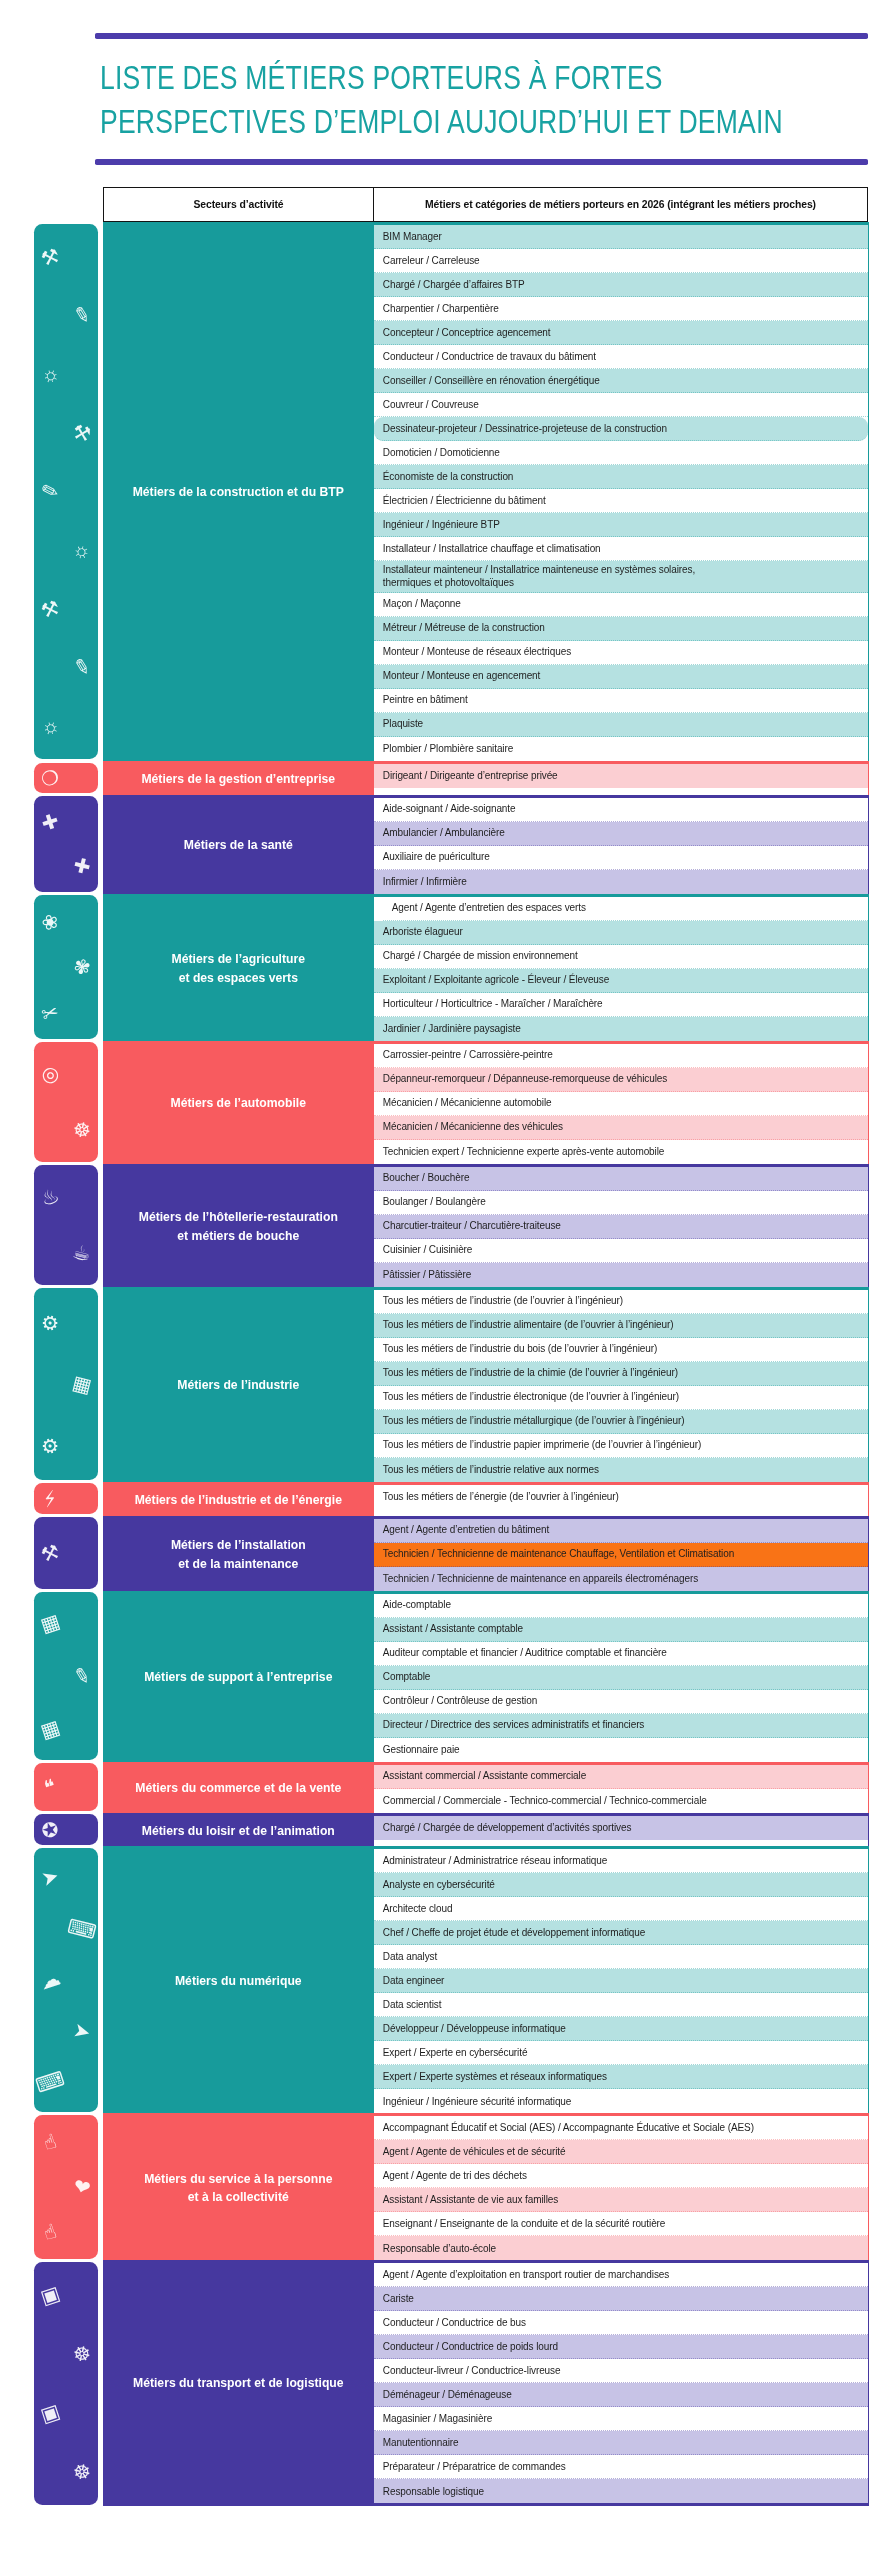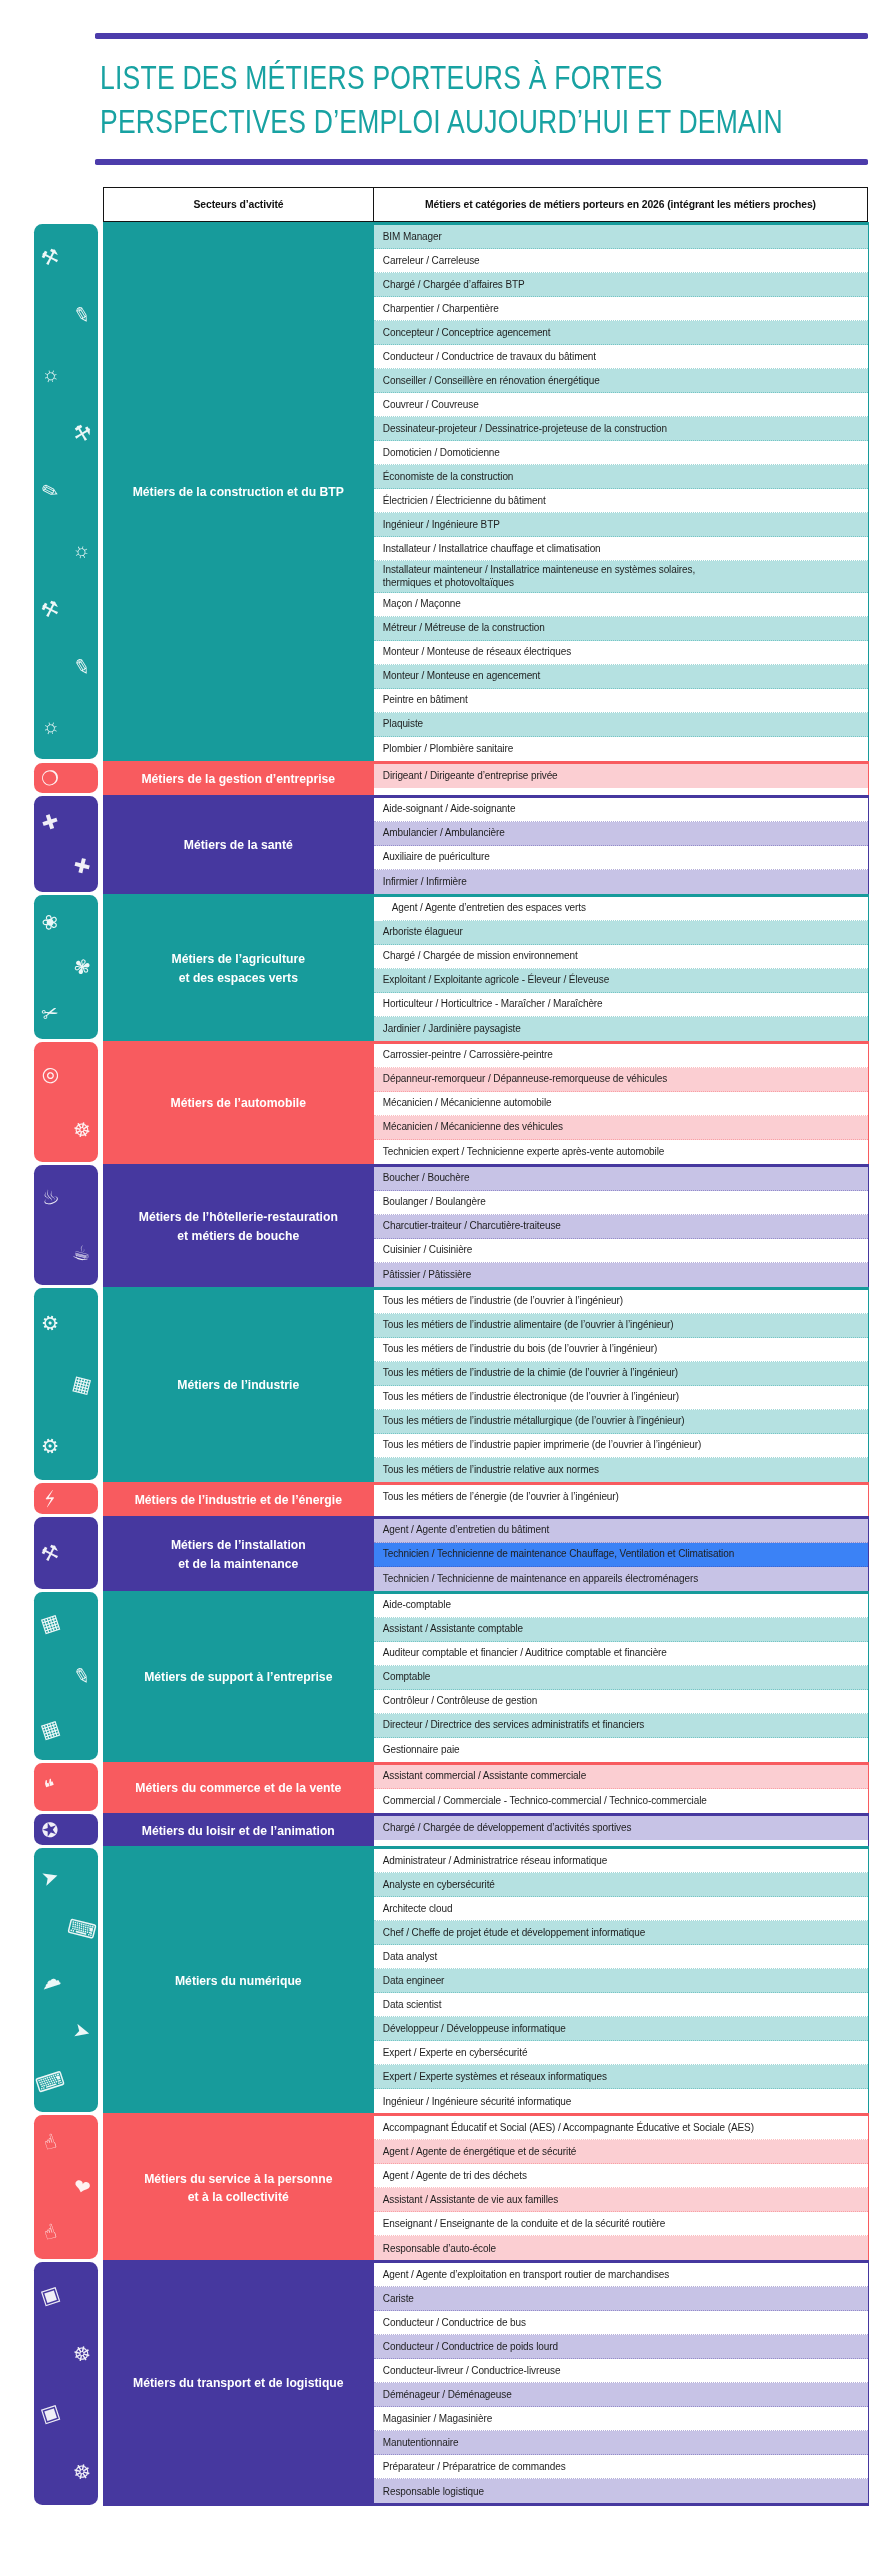--- a/index.html
+++ b/index.html
@@ -131,21 +131,21 @@
       <div class="sector-cell" style="background: rgb(23, 155, 155);">Métiers de la construction et du BTP</div>
       <div class="jobs-col" style="border-right-color: rgb(23, 155, 155);">
               <div class="job-row" style="background: rgb(181, 225, 225); border-bottom-color: rgba(23, 155, 155, 0.4);"><span class="jtxt">BIM Manager</span></div>
               <div class="job-row" style="background: rgb(255, 255, 255); border-bottom-color: rgba(23, 155, 155, 0.4);"><span class="jtxt">Carreleur / Carreleuse</span></div>
               <div class="job-row" style="background: rgb(181, 225, 225); border-bottom-color: rgba(23, 155, 155, 0.4);"><span class="jtxt">Chargé / Chargée d’affaires BTP</span></div>
               <div class="job-row" style="background: rgb(255, 255, 255); border-bottom-color: rgba(23, 155, 155, 0.4);"><span class="jtxt">Charpentier / Charpentière</span></div>
               <div class="job-row" style="background: rgb(181, 225, 225); border-bottom-color: rgba(23, 155, 155, 0.4);"><span class="jtxt">Concepteur / Conceptrice agencement</span></div>
               <div class="job-row" style="background: rgb(255, 255, 255); border-bottom-color: rgba(23, 155, 155, 0.4);"><span class="jtxt">Conducteur / Conductrice de travaux du bâtiment</span></div>
               <div class="job-row" style="background: rgb(181, 225, 225); border-bottom-color: rgba(23, 155, 155, 0.4);"><span class="jtxt">Conseiller / Conseillère en rénovation énergétique</span></div>
               <div class="job-row" style="background: rgb(255, 255, 255); border-bottom-color: rgba(23, 155, 155, 0.4);"><span class="jtxt">Couvreur / Couvreuse</span></div>
-              <div class="job-row" style="background: rgb(181, 225, 225); border-bottom-color: rgba(23, 155, 155, 0.4);"><span class="jtxt">Dessinateur-projeteur / Dessinatrice-projeteuse de la construction</span></div>
+              <div class="job-row" style="background: rgb(181, 225, 225); border-bottom-color: rgba(23, 155, 155, 0.4); border-radius: 9px;"><span class="jtxt">Dessinateur-projeteur / Dessinatrice-projeteuse de la construction</span></div>
               <div class="job-row" style="background: rgb(255, 255, 255); border-bottom-color: rgba(23, 155, 155, 0.4);"><span class="jtxt">Domoticien / Domoticienne</span></div>
               <div class="job-row" style="background: rgb(181, 225, 225); border-bottom-color: rgba(23, 155, 155, 0.4);"><span class="jtxt">Économiste de la construction</span></div>
               <div class="job-row" style="background: rgb(255, 255, 255); border-bottom-color: rgba(23, 155, 155, 0.4);"><span class="jtxt">Électricien / Électricienne du bâtiment</span></div>
               <div class="job-row" style="background: rgb(181, 225, 225); border-bottom-color: rgba(23, 155, 155, 0.4);"><span class="jtxt">Ingénieur / Ingénieure BTP</span></div>
               <div class="job-row" style="background: rgb(255, 255, 255); border-bottom-color: rgba(23, 155, 155, 0.4);"><span class="jtxt">Installateur / Installatrice chauffage et climatisation</span></div>
               <div class="job-row" style="background: rgb(181, 225, 225); border-bottom-color: rgba(23, 155, 155, 0.4);"><span class="jtxt">Installateur mainteneur / Installatrice mainteneuse en systèmes solaires,
 thermiques et photovoltaïques</span></div>
               <div class="job-row" style="background: rgb(255, 255, 255); border-bottom-color: rgba(23, 155, 155, 0.4);"><span class="jtxt">Maçon / Maçonne</span></div>
               <div class="job-row" style="background: rgb(181, 225, 225); border-bottom-color: rgba(23, 155, 155, 0.4);"><span class="jtxt">Métreur / Métreuse de la construction</span></div>
               <div class="job-row" style="background: rgb(255, 255, 255); border-bottom-color: rgba(23, 155, 155, 0.4);"><span class="jtxt">Monteur / Monteuse de réseaux électriques</span></div>
@@ -267,21 +267,21 @@
   </div>
         <div class="section">
     <div class="strip" style="background: rgb(70, 56, 159);">
             <span class="strip-icon left">⚒</span>
           </div>
     <div class="sec-table" style="border-top-color: rgb(70, 56, 159);">
       <div class="sector-cell" style="background: rgb(70, 56, 159);">Métiers de l’installation
 et de la maintenance</div>
       <div class="jobs-col" style="border-right-color: rgb(70, 56, 159);">
               <div class="job-row" style="background: rgb(199, 195, 230); border-bottom-color: rgba(70, 56, 159, 0.4);"><span class="jtxt">Agent / Agente d’entretien du bâtiment</span></div>
-              <div class="job-row" style="background: #3b82f6; border-bottom-color: rgba(70, 56, 159, 0.4);"><span class="jtxt">Technicien / Technicienne de maintenance Chauffage, Ventilation et Climatisation</span></div>
+              <div class="job-row" style="background: #f97316; border-bottom-color: rgba(70, 56, 159, 0.4);"><span class="jtxt">Technicien / Technicienne de maintenance Chauffage, Ventilation et Climatisation</span></div>
               <div class="job-row" style="background: rgb(199, 195, 230); border-bottom-color: rgba(70, 56, 159, 0.4);"><span class="jtxt">Technicien / Technicienne de maintenance en appareils électroménagers</span></div>
             </div>
     </div>
   </div>
         <div class="section">
     <div class="strip" style="background: rgb(23, 155, 155);">
             <span class="strip-icon left">▦</span>
             <span class="strip-icon right">✎</span>
             <span class="strip-icon left">▦</span>
           </div>
@@ -350,21 +350,21 @@
     <div class="strip" style="background: rgb(248, 91, 95);">
             <span class="strip-icon left">☝</span>
             <span class="strip-icon right">❤</span>
             <span class="strip-icon left">☝</span>
           </div>
     <div class="sec-table" style="border-top-color: rgb(248, 91, 95);">
       <div class="sector-cell" style="background: rgb(248, 91, 95);">Métiers du service à la personne
 et à la collectivité</div>
       <div class="jobs-col" style="border-right-color: rgb(248, 91, 95);">
               <div class="job-row" style="background: rgb(255, 255, 255); border-bottom-color: rgba(248, 91, 95, 0.4);"><span class="jtxt">Accompagnant Éducatif et Social (AES) / Accompagnante Éducative et Sociale (AES)</span></div>
-              <div class="job-row" style="background: rgb(251, 206, 210); border-bottom-color: rgba(248, 91, 95, 0.4);"><span class="jtxt">Agent / Agente de énergétique et de sécurité</span></div>
+              <div class="job-row" style="background: rgb(251, 206, 210); border-bottom-color: rgba(248, 91, 95, 0.4);"><span class="jtxt">Agent / Agente de véhicules et de sécurité</span></div>
               <div class="job-row" style="background: rgb(255, 255, 255); border-bottom-color: rgba(248, 91, 95, 0.4);"><span class="jtxt">Agent / Agente de tri des déchets</span></div>
               <div class="job-row" style="background: rgb(251, 206, 210); border-bottom-color: rgba(248, 91, 95, 0.4);"><span class="jtxt">Assistant / Assistante de vie aux familles</span></div>
               <div class="job-row" style="background: rgb(255, 255, 255); border-bottom-color: rgba(248, 91, 95, 0.4);"><span class="jtxt">Enseignant / Enseignante de la conduite et de la sécurité routière</span></div>
               <div class="job-row" style="background: rgb(251, 206, 210); border-bottom-color: rgba(248, 91, 95, 0.4);"><span class="jtxt">Responsable d’auto-école</span></div>
             </div>
     </div>
   </div>
         <div class="section">
     <div class="strip" style="background: rgb(70, 56, 159);">
             <span class="strip-icon left">▣</span>

